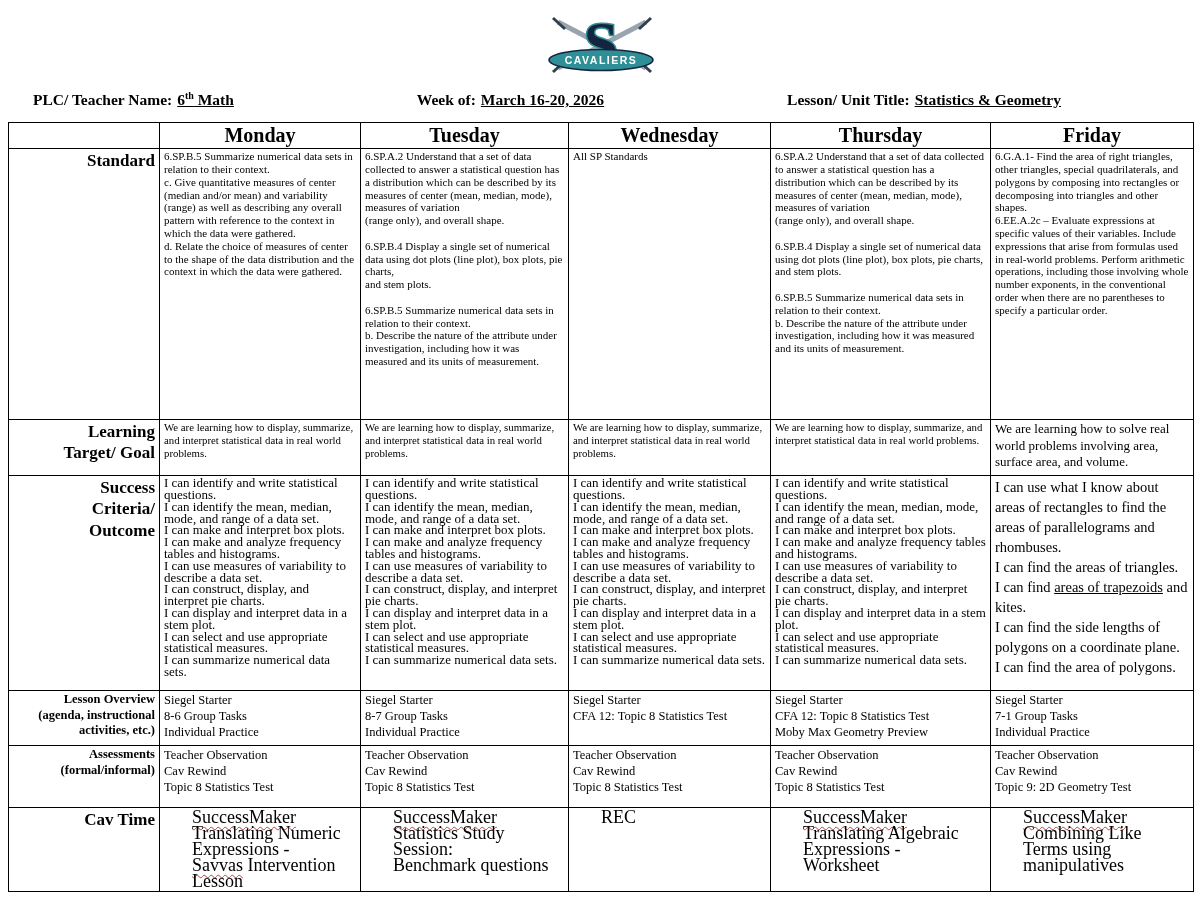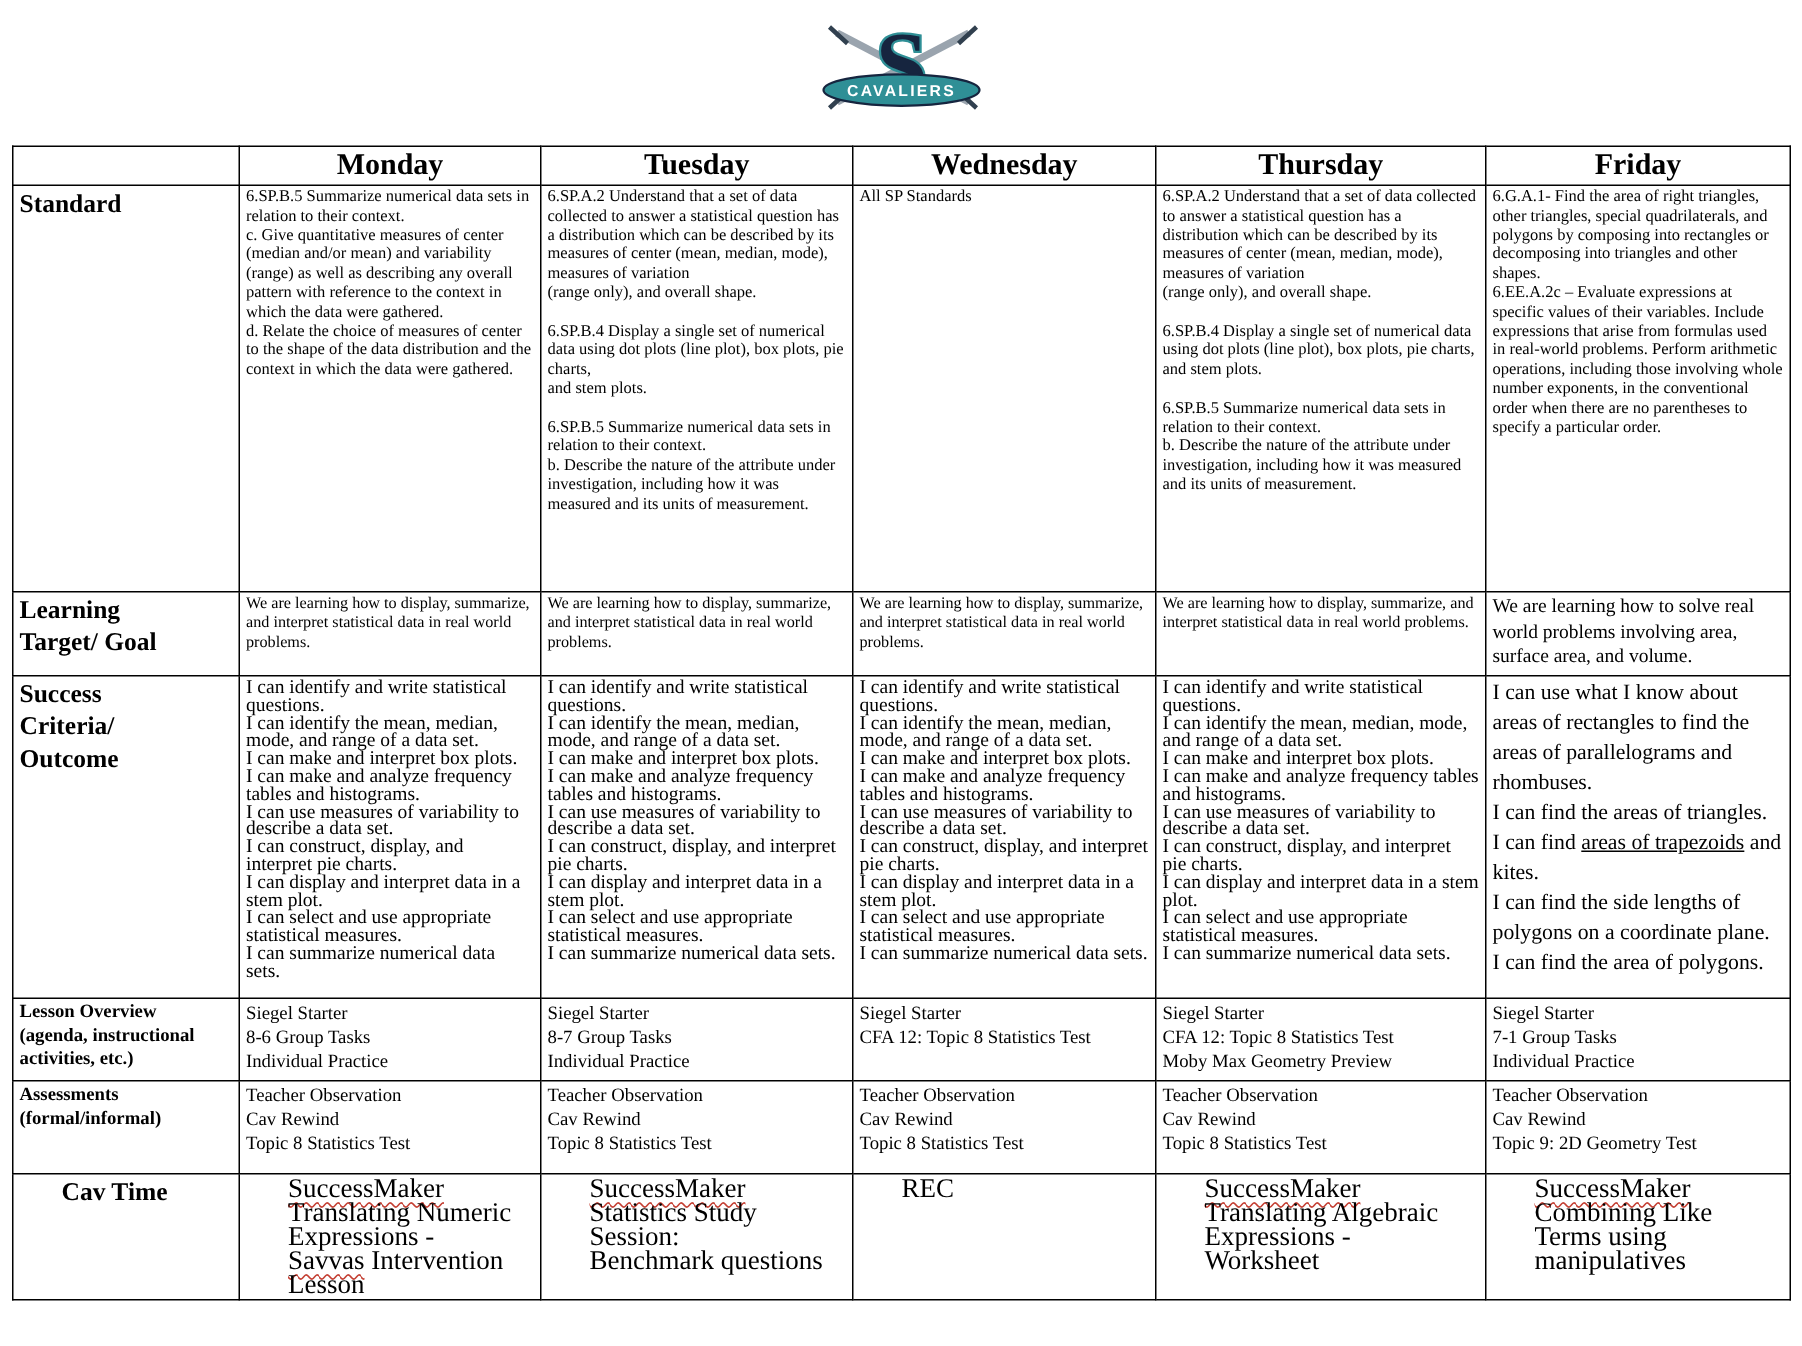--- a/index.html
+++ b/index.html
@@ -24,21 +24,21 @@
   }
   .hdr .val { text-decoration: underline; margin-left: 5px; }
   .hdr sup { font-size: 10px; }
 
   table.plan { border-collapse: collapse; table-layout: fixed; margin: 13px 0 0 8px; }
   .plan th, .plan td {
     border: 1px solid #000; vertical-align: top; padding: 1px 4px 2px 4px;
   }
   .plan th.day { font-size: 20px; font-weight: bold; text-align: center; padding: 1px 0; height: 22px; }
   .plan th.corner { }
-  .rlabel { text-align: left; font-weight: bold; white-space: pre-line; line-height: 1.25; }
+  .rlabel { text-align: right; font-weight: bold; white-space: pre-line; line-height: 1.25; }
   .rlabel.big { font-size: 17px; }
   .rlabel.sm { font-size: 12.5px; }
   .lab-standard { padding-top: 27px; }
   .lab-learning { padding-top: 5px; margin-top: 32px; }
   .lab-success  { padding-top: 48px; }
   .lab-overview { padding-top: 2px; }
   .lab-assess   { padding-top: 4px; }
   .lab-cav      { padding-top: 7px; }
 
   td.txt { white-space: pre-line; }
@@ -76,20 +76,25 @@
         <path d="M24 14 L112 60" stroke="#9aa4ae" stroke-width="5" fill="none"></path>
         <path d="M112 14 L24 60" stroke="#9aa4ae" stroke-width="5" fill="none"></path>
         <path d="M19 10 L31 21 M105 21 L117 10 M19 64 L31 53 M105 53 L117 64" stroke="#31404f" stroke-width="3" fill="none"></path>
       </g>
       <text class="s-letter" x="67" y="56" text-anchor="middle" stroke="#2f8f96" fill="#16253f">S</text>
       <ellipse cx="67" cy="52" rx="52" ry="10.5" stroke="#16253f" stroke-width="1.5" fill="#2f8f96"></ellipse>
       <text class="banner-text" x="67" y="56" text-anchor="middle" fill="#ffffff">CAVALIERS</text>
     </svg>
   </div>
 
+  <div class="hdr">
+    <div><span>PLC/ Teacher Name:</span><span class="val"><span>6</span><sup>th</sup><span> Math</span></span></div>
+    <div><span>Week of:</span><span class="val">March 16-20, 2026</span></div>
+    <div><span>Lesson/ Unit Title:</span><span class="val">Statistics &amp; Geometry</span></div>
+  </div>
 
   <table class="plan">
     <colgroup>
       <col style="width:151px">
         <col style="width:201px">
         <col style="width:208px">
         <col style="width:202px">
         <col style="width:220px">
         <col style="width:203px">
     </colgroup>

